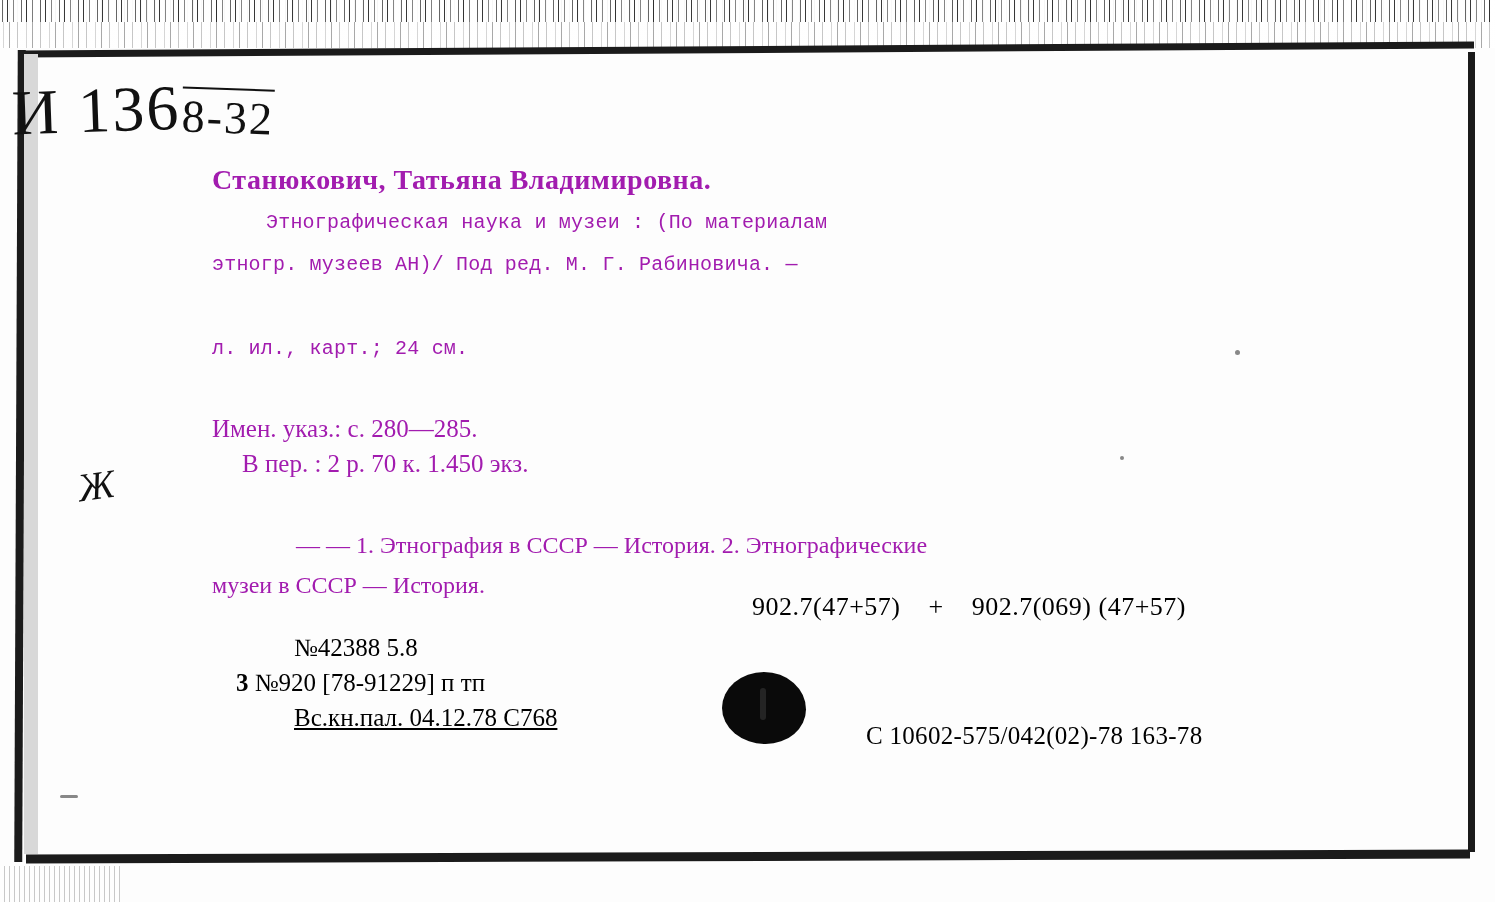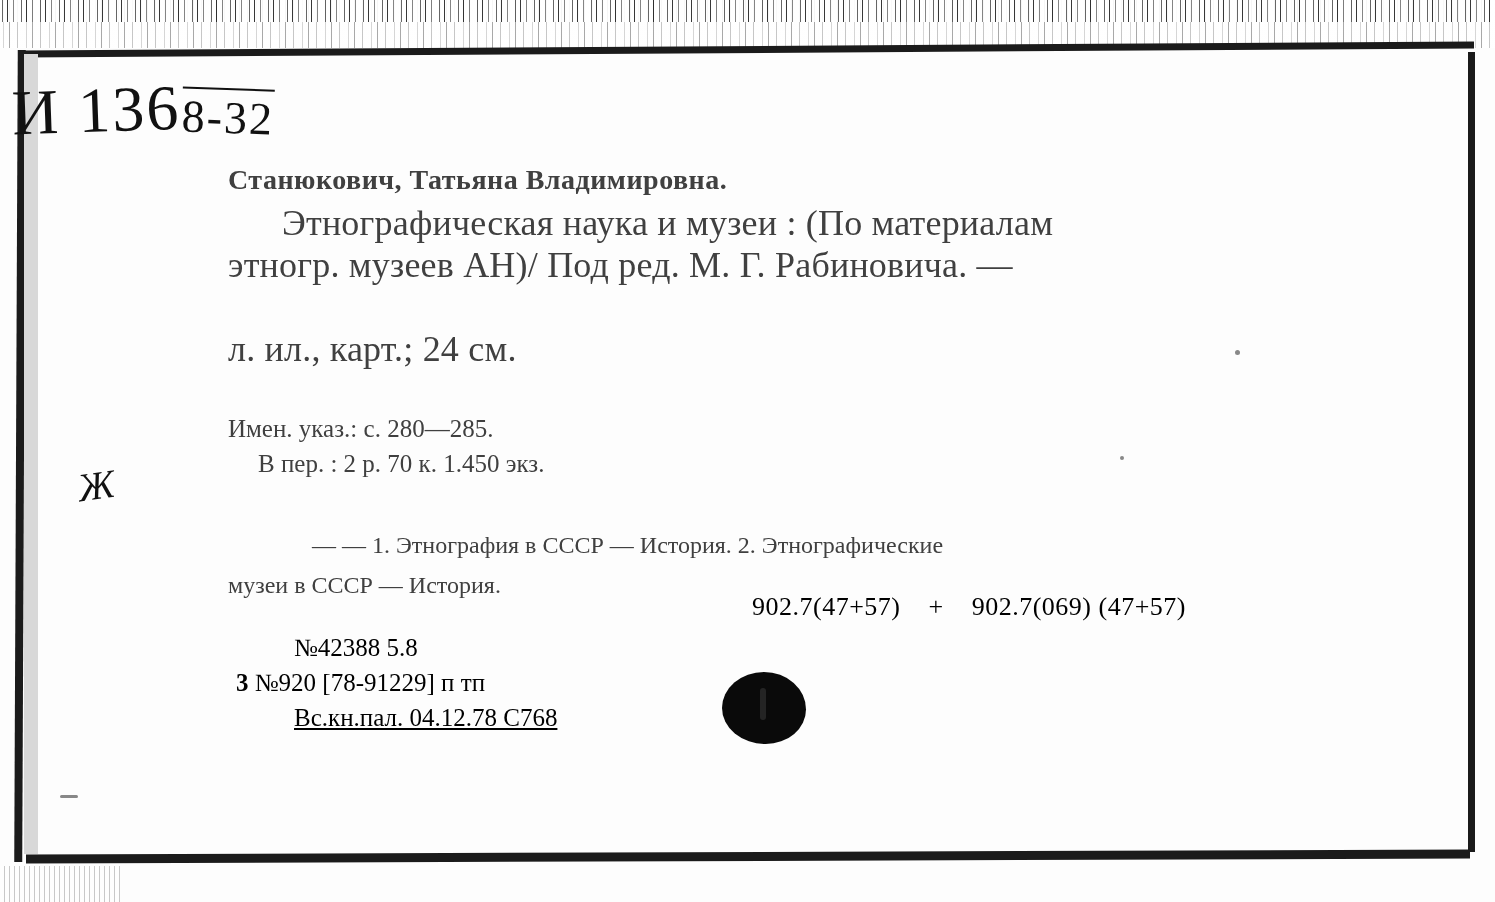--- a/index.html
+++ b/index.html
@@ -123,36 +123,37 @@
   #hw-initials {
     left: 78px; top: 462px;
     font-size: 40px;
     font-style: italic;
     transform: rotate(-8deg);
   }
 
   
   .body {
     position: absolute;
-    left: 228px; top: 160px;
+    left: 212px; top: 160px;
     width: 1200px;
-    color: #404040;
+    color: #a21caf;
     font-size: 27px;
     line-height: 40px;
   }
   .author {
     font-weight: bold;
     font-size: 28px;
     letter-spacing: .5px;
     margin-bottom: 2px;
   }
   .title-block {
-    font-size: 36px;
+    font-size: 20px;
     line-height: 42px;
     letter-spacing: .2px;
+    font-family: Liberation Mono, monospace;
   }
   .title-block .indent { display: inline-block; width: 54px; }
   .notes {
     margin-top: 6px;
     font-size: 25px;
     line-height: 35px;
   }
   .notes .indent { display: inline-block; width: 30px; }
   .subjects {
     margin-top: 44px;
@@ -265,17 +266,18 @@
     <div class="f1">№42388  5.8</div>
     <div class="f2">
       <b>3</b>
       <span>№920  [78-91229]  п тп</span>
     </div>
     <div class="f3">Вс.кн.пал. 04.12.78 С768</div>
   </div>
 
   <div class="ink-blob"></div>
 
+  <div class="isbn-row">С  10602-575/042(02)-78  163-78</div>
 
   <div class="speck" style="left:1235px;top:350px;width:5px;height:5px;"></div>
   <div class="speck" style="left:1120px;top:456px;width:4px;height:4px;"></div>
   <div class="speck" style="left:60px;top:795px;width:18px;height:3px;border-radius:2px;"></div>
 </div>
 
 </body></html>

